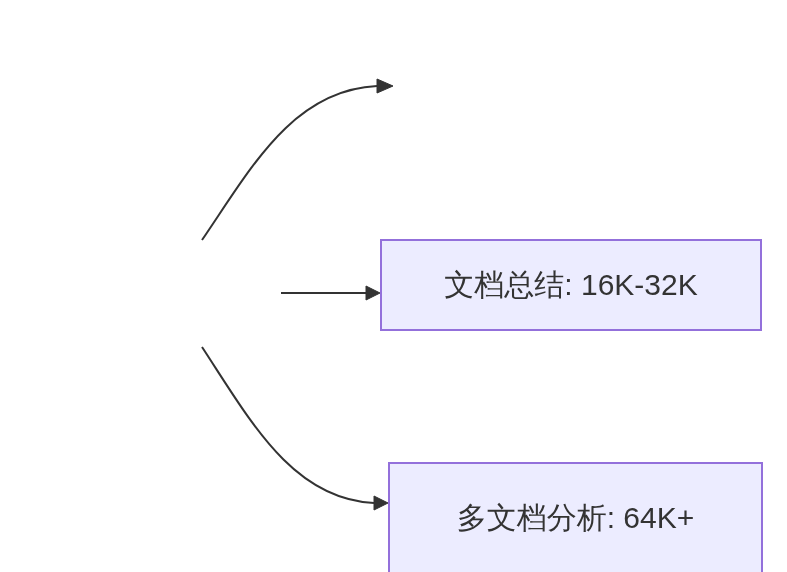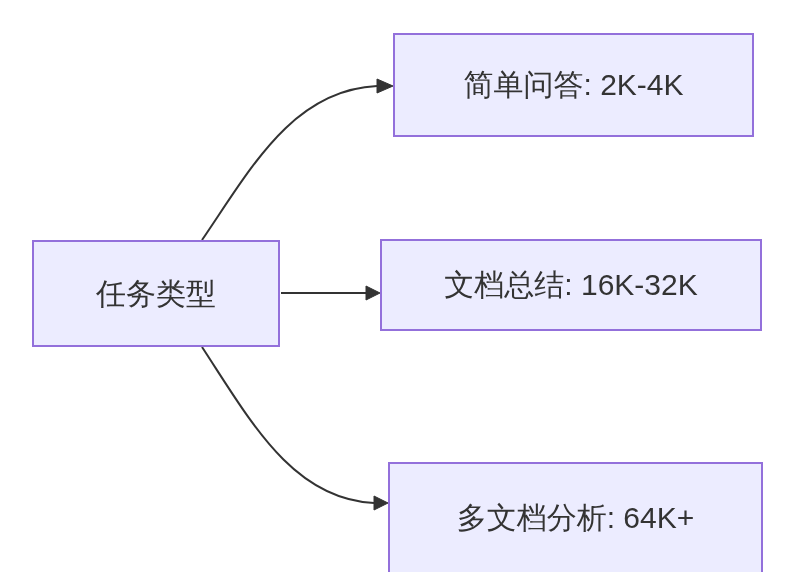--- a/index.html
+++ b/index.html
@@ -70,27 +70,21 @@
       <path d="M 281 293 L 366 293"></path>
       <polygon points="366,286 380,293 366,300"></polygon>
     </g>
 
     <g>
       <path d="M 202 347 C 250 420, 292 499, 374 503"></path>
       <polygon points="374,496 388,503 374,510"></polygon>
     </g>
   </svg>
 
-  <div class="node node-task-type">
-    <span>任务类型</span>
-  </div>
 
-  <div class="node node-simple-qa">
-    <span>简单问答: 2K-4K</span>
-  </div>
 
   <div class="node node-doc-summary">
     <span>文档总结: 16K-32K</span>
   </div>
 
   <div class="node node-multi-doc">
     <span>多文档分析: 64K+</span>
   </div>
 
 </div>

